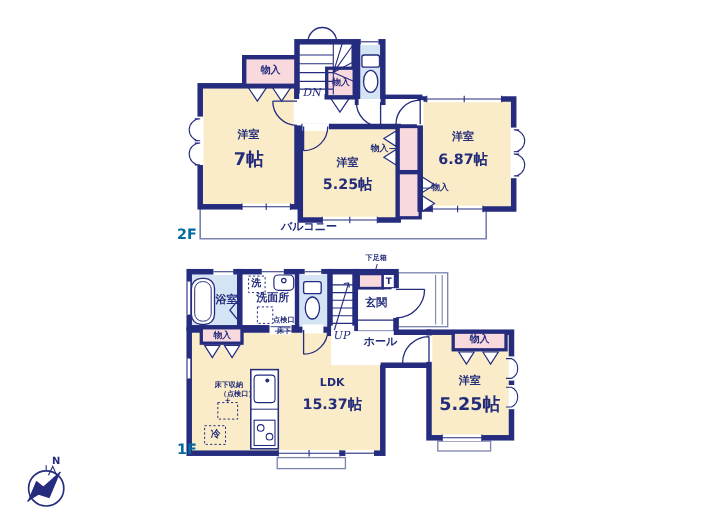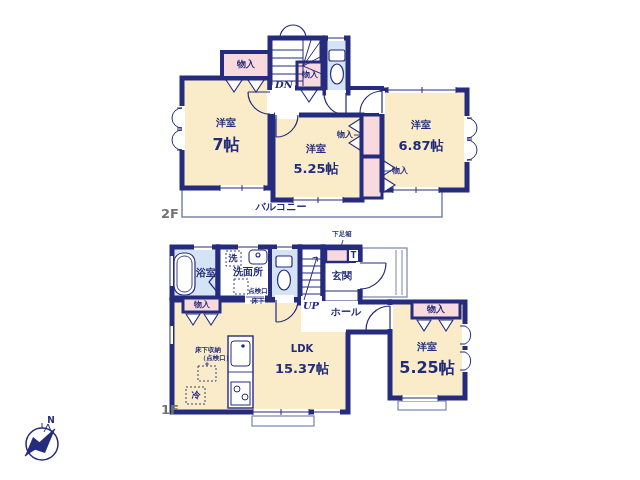--- a/index.html
+++ b/index.html
@@ -1,22 +1,22 @@
 <!DOCTYPE html>
 <html><head>
 <meta charset="utf-8">
 <style>
   html,body{margin:0;padding:0;background:#ffffff;}
   .stage{position:relative;width:640px;height:480px;background:#ffffff;overflow:hidden;
          font-family:"DejaVu Sans","Liberation Sans",sans-serif;}
   .stage svg{position:absolute;left:0;top:0;}
   .lbl{position:absolute;transform:translateX(-50%);color:#232c7a;font-weight:600;
        white-space:nowrap;line-height:1;z-index:5;}
-  .fl{position:absolute;color:#737373;font-weight:700;font-size:13px;line-height:1;z-index:5;}
-  .it{font-family:"DejaVu Serif","Liberation Serif",serif;font-style:italic;font-weight:700;}
+  .fl{position:absolute;color:#0369a1;font-weight:700;font-size:13px;line-height:1;z-index:5;}
+  .it{font-family:"DejaVu Serif","Liberation Serif",serif;font-style:italic;font-weight:400;}
   .wm{position:absolute;transform:translateX(-50%);color:#c9cfda;font-size:20px;font-weight:400;
       letter-spacing:1px;line-height:1;z-index:2;}
   .s6{font-size:6.5px}.s8{font-size:8px}.s9{font-size:9px}.s10{font-size:10px}
   .s12{font-size:16px}.s13{font-size:13px}.s14{font-size:10px}
 </style>
 </head>
 <body>
 
 <div class="stage">
 

